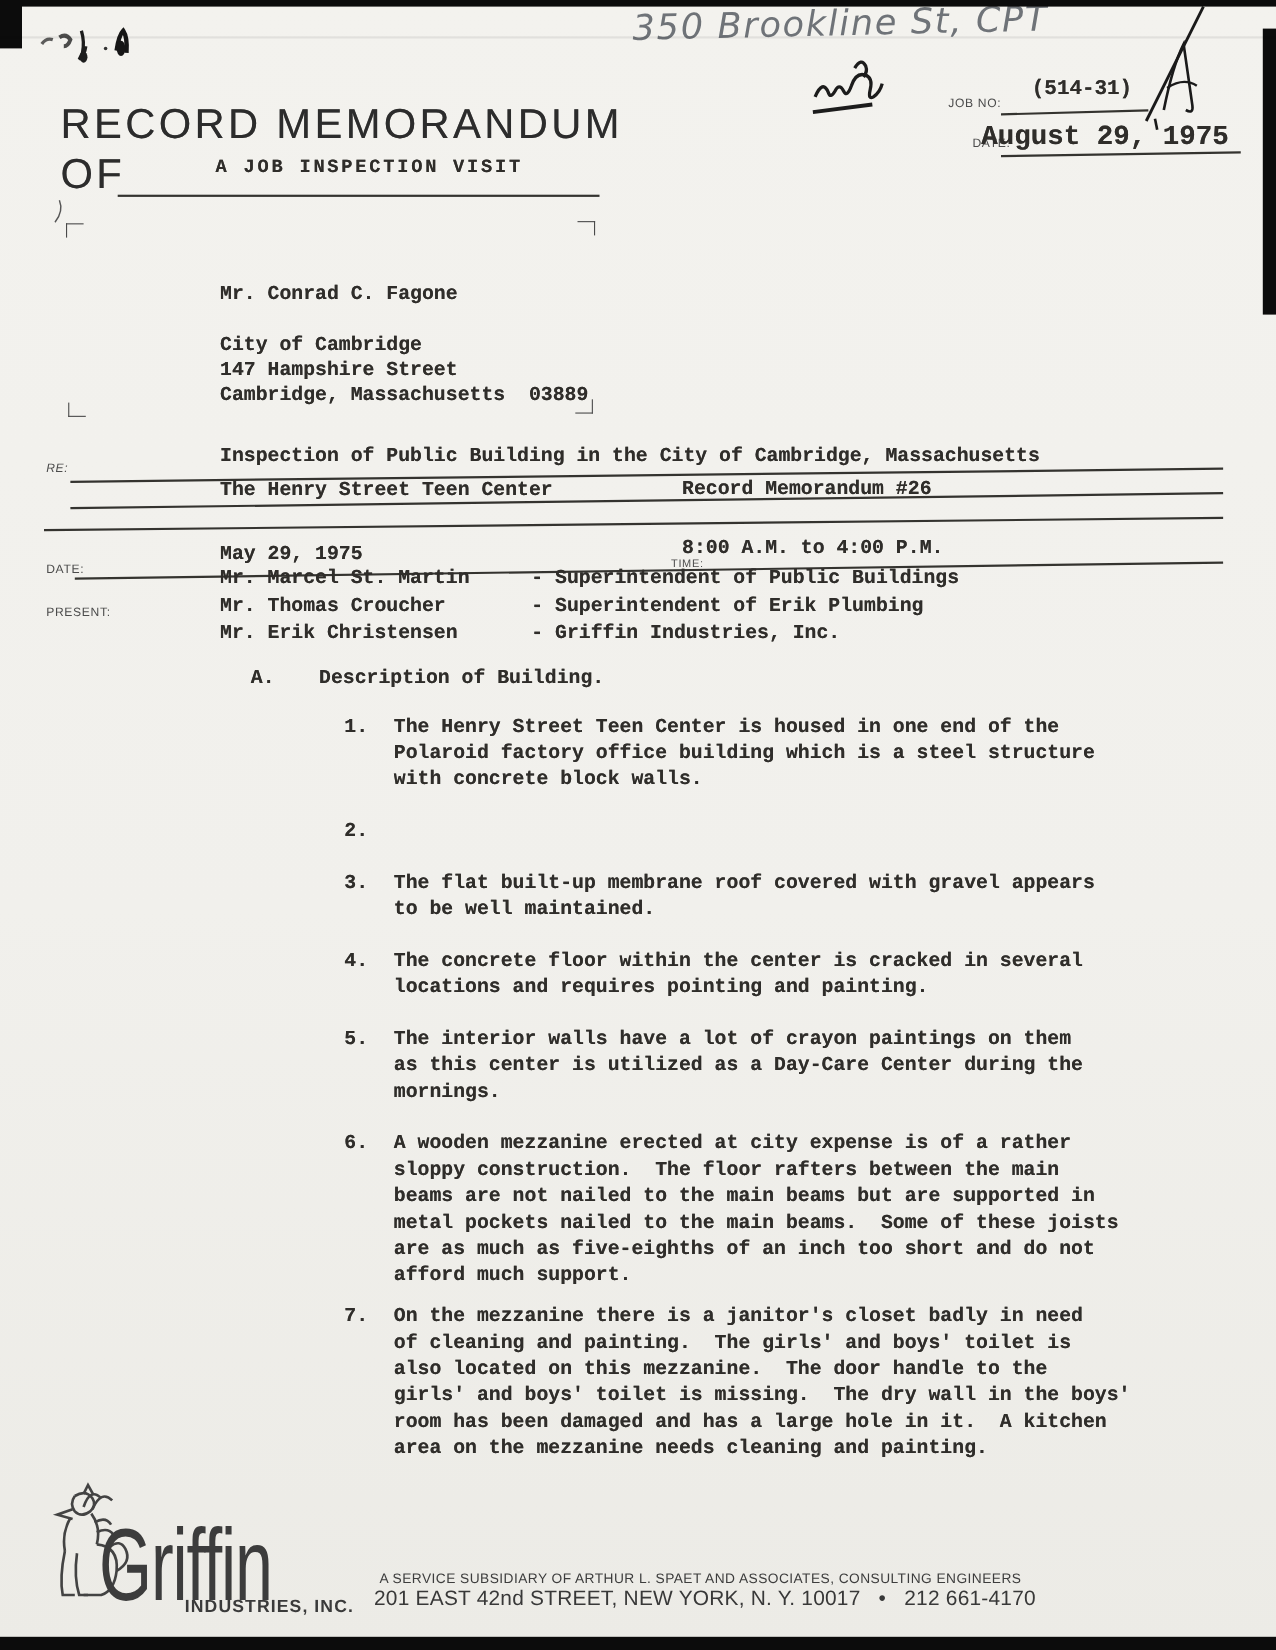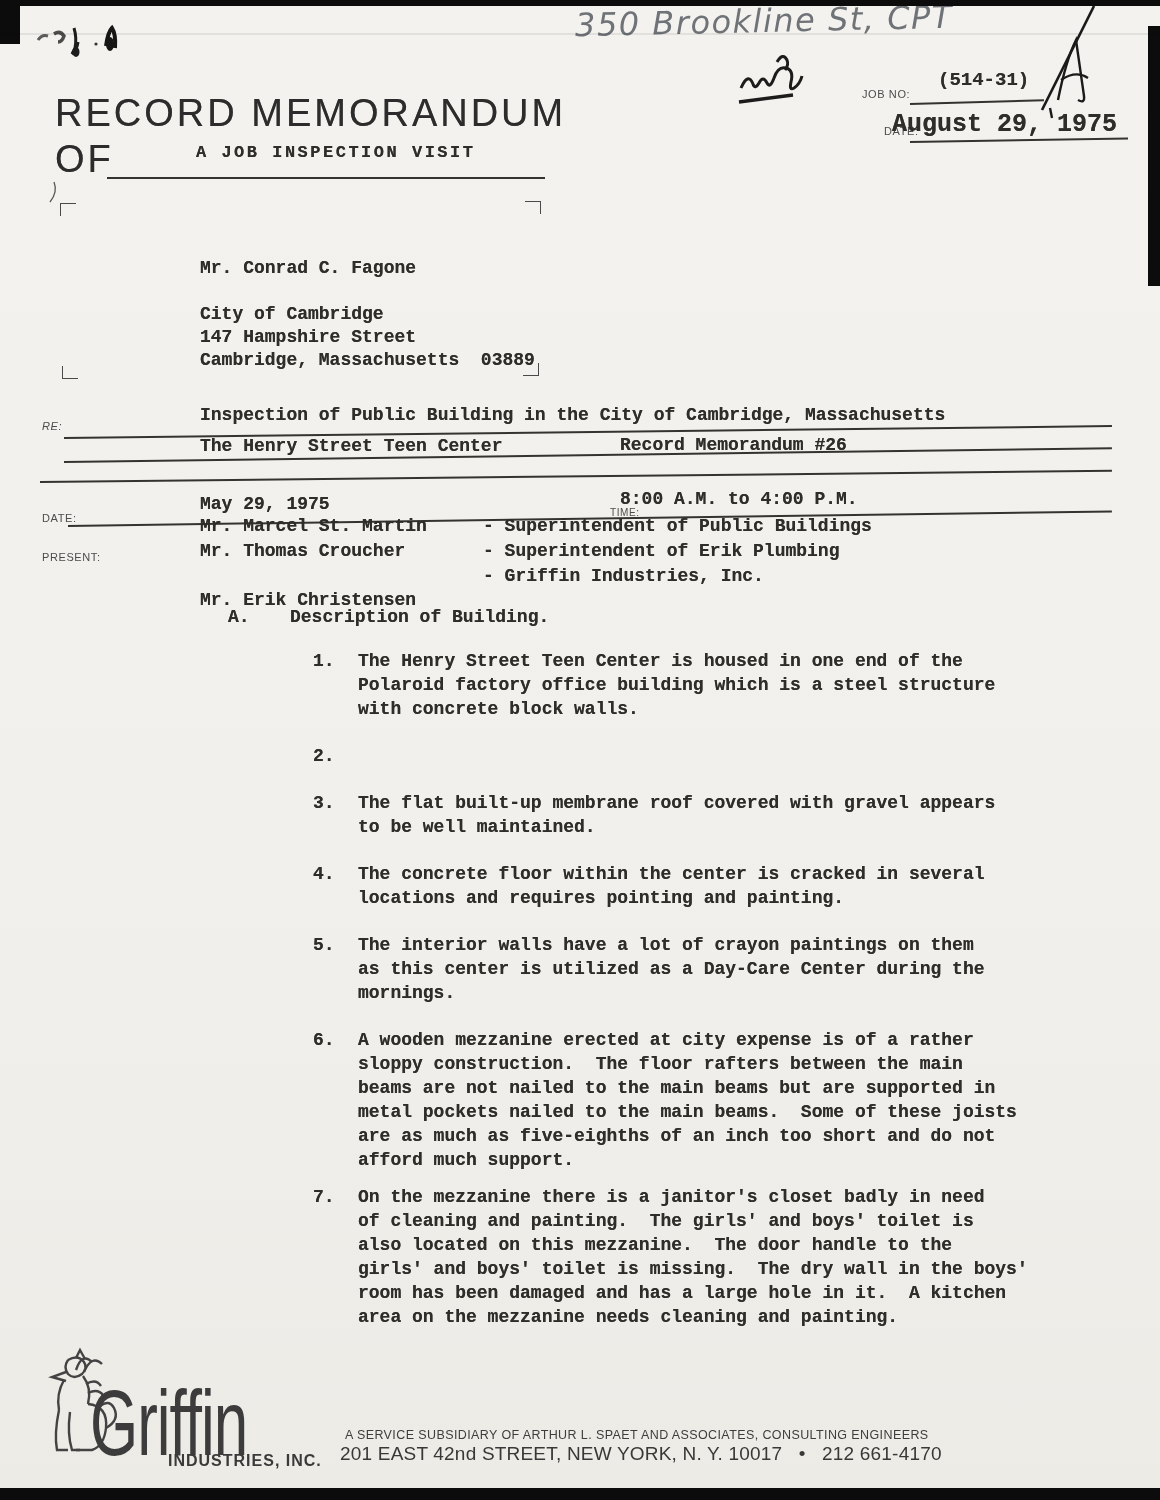--- a/index.html
+++ b/index.html
@@ -104,21 +104,21 @@
   <div class="abs flabel" style="left:610px;top:507px;font-size:10px;">TIME:</div>
   <div class="abs typed" style="left:620px;top:487px;">8:00 A.M. to 4:00 P.M.</div>
   <div class="rule rule-thin" style="left:68px;top:525px;width:1044px;transform:rotate(-0.8deg);"></div>
 
   <div class="abs flabel" style="left:42px;top:551px;">PRESENT:</div>
 
   <div class="abs typed" style="left:200px;top:514px;">Mr. Marcel St. Martin</div>
   <div class="abs typed" style="left:483px;top:514px;">- Superintendent of Public Buildings</div>
   <div class="abs typed" style="left:200px;top:539px;">Mr. Thomas Croucher</div>
   <div class="abs typed" style="left:483px;top:539px;">- Superintendent of Erik Plumbing</div>
-  <div class="abs typed" style="left:200px;top:564px;margin-top:24px;">Mr. Erik Christensen</div>
+  <div class="abs typed" style="left:200px;top:564px;">Mr. Erik Christensen</div>
   <div class="abs typed" style="left:483px;top:564px;">- Griffin Industries, Inc.</div>
 
   <div class="abs typed" style="left:228px;top:605px;">A.</div>
   <div class="abs typed" style="left:290px;top:605px;">Description of Building.</div>
 
   <div class="abs typed" style="left:313px;top:649px;">1.</div>
   <div class="abs typed typed-block" style="left:358px;top:649px;">The Henry Street Teen Center is housed in one end of the
 Polaroid factory office building which is a steel structure
 with concrete block walls.</div>
 

